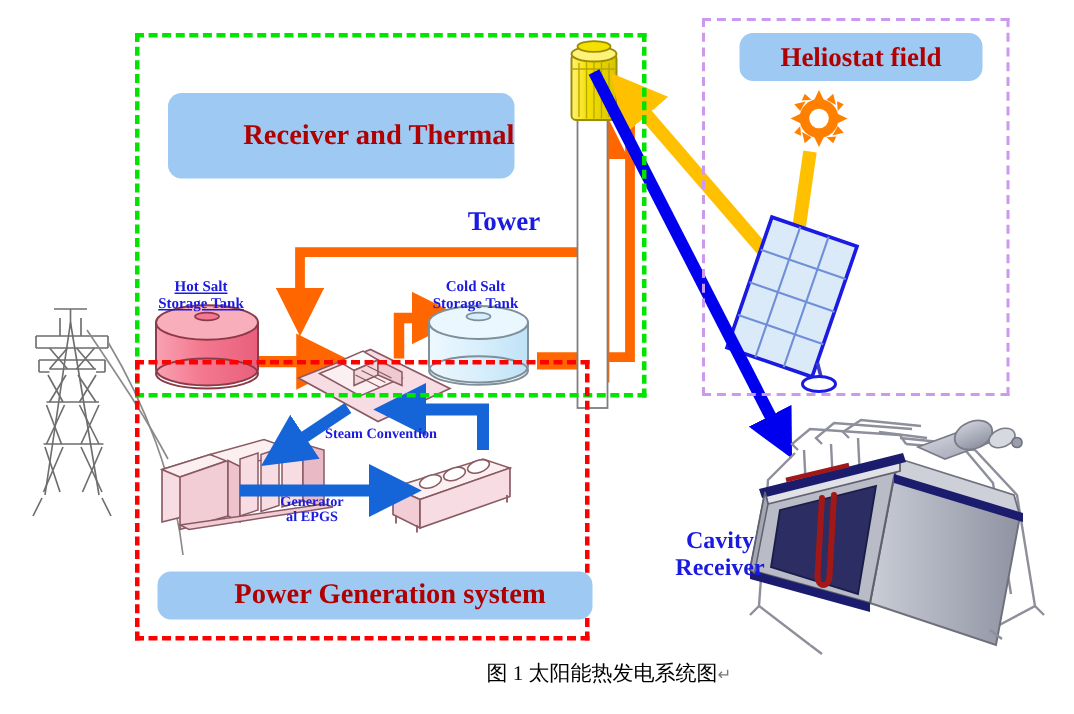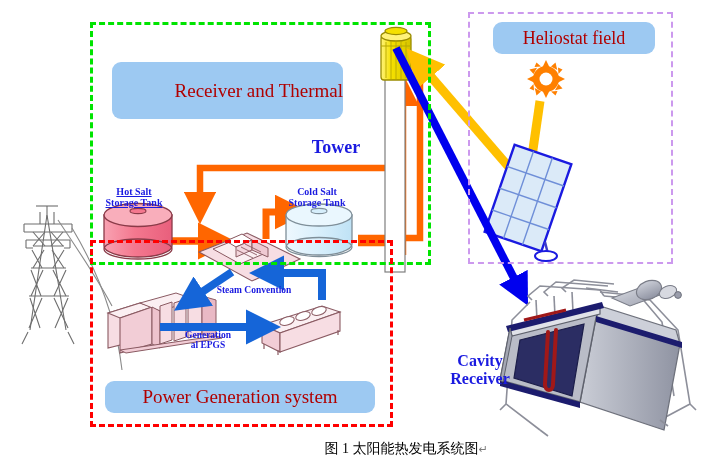--- a/index.html
+++ b/index.html
@@ -10,25 +10,25 @@
   .region{position:absolute;box-sizing:border-box;background:transparent;}
   #region-receiver{left:90px;top:22px;width:341px;height:243px;
      border:3px dashed #00e400;}
   #region-power{left:90px;top:240px;width:303px;height:187px;
      border:3px dashed #ff0000;}
   #region-heliostat{left:468px;top:12px;width:205px;height:252px;
      border:2px dashed #cc99ee;}
 
   
   .plate{position:absolute;background:#9dc9f2;border-radius:9px;
-     color:#b00000;font-weight:normal;text-align:center;
+     color:#b00000;font-weight:bold;text-align:center;
      font-family:"Liberation Serif",serif;line-height:1.15;
      display:flex;align-items:center;justify-content:center;}
   #plate-receiver{left:112px;top:62px;width:231px;height:57px;font-size:19px;justify-content:flex-end;}
-  #plate-power{left:105px;top:381px;width:270px;height:32px;font-size:19px;}
+  #plate-power{left:105px;top:381px;width:270px;height:32px;font-size:19px;padding-left:20px;}
   #plate-heliostat{left:493px;top:22px;width:162px;height:32px;font-size:18px;}
 
   
   .blabel{position:absolute;color:#1a1ae0;font-weight:bold;
      font-family:"Liberation Serif",serif;text-align:center;line-height:1.1;}
   #lbl-tower{left:300px;top:138px;width:72px;font-size:18px;}
   #lbl-hot{left:92px;top:186px;width:84px;font-size:10px;text-decoration:underline;}
   #lbl-cold{left:272px;top:186px;width:90px;font-size:10px;}
   #lbl-steamgen{left:200px;top:285px;width:108px;font-size:9.5px;}
   #lbl-epgs{left:172px;top:330px;width:72px;font-size:9.5px;}
@@ -317,21 +317,21 @@
   </div>
 
   <div class="blabel" id="lbl-cold">
     <span>Cold Salt</span><br>
     <span>Storage Tank</span>
   </div>
 
   <div class="blabel" id="lbl-steamgen">Steam Convention</div>
 
   <div class="blabel" id="lbl-epgs">
-    <span>Generation</span><br>
+    <span>Generator</span><br>
     <span>al EPGS</span>
   </div>
 
   <div class="blabel" id="lbl-cavity">
     <span>Cavity</span><br>
     <span>Receiver</span>
   </div>
 
   <div id="caption">
     <span>图 1  太阳能热发电系统图</span><span class="ret">↵</span>

